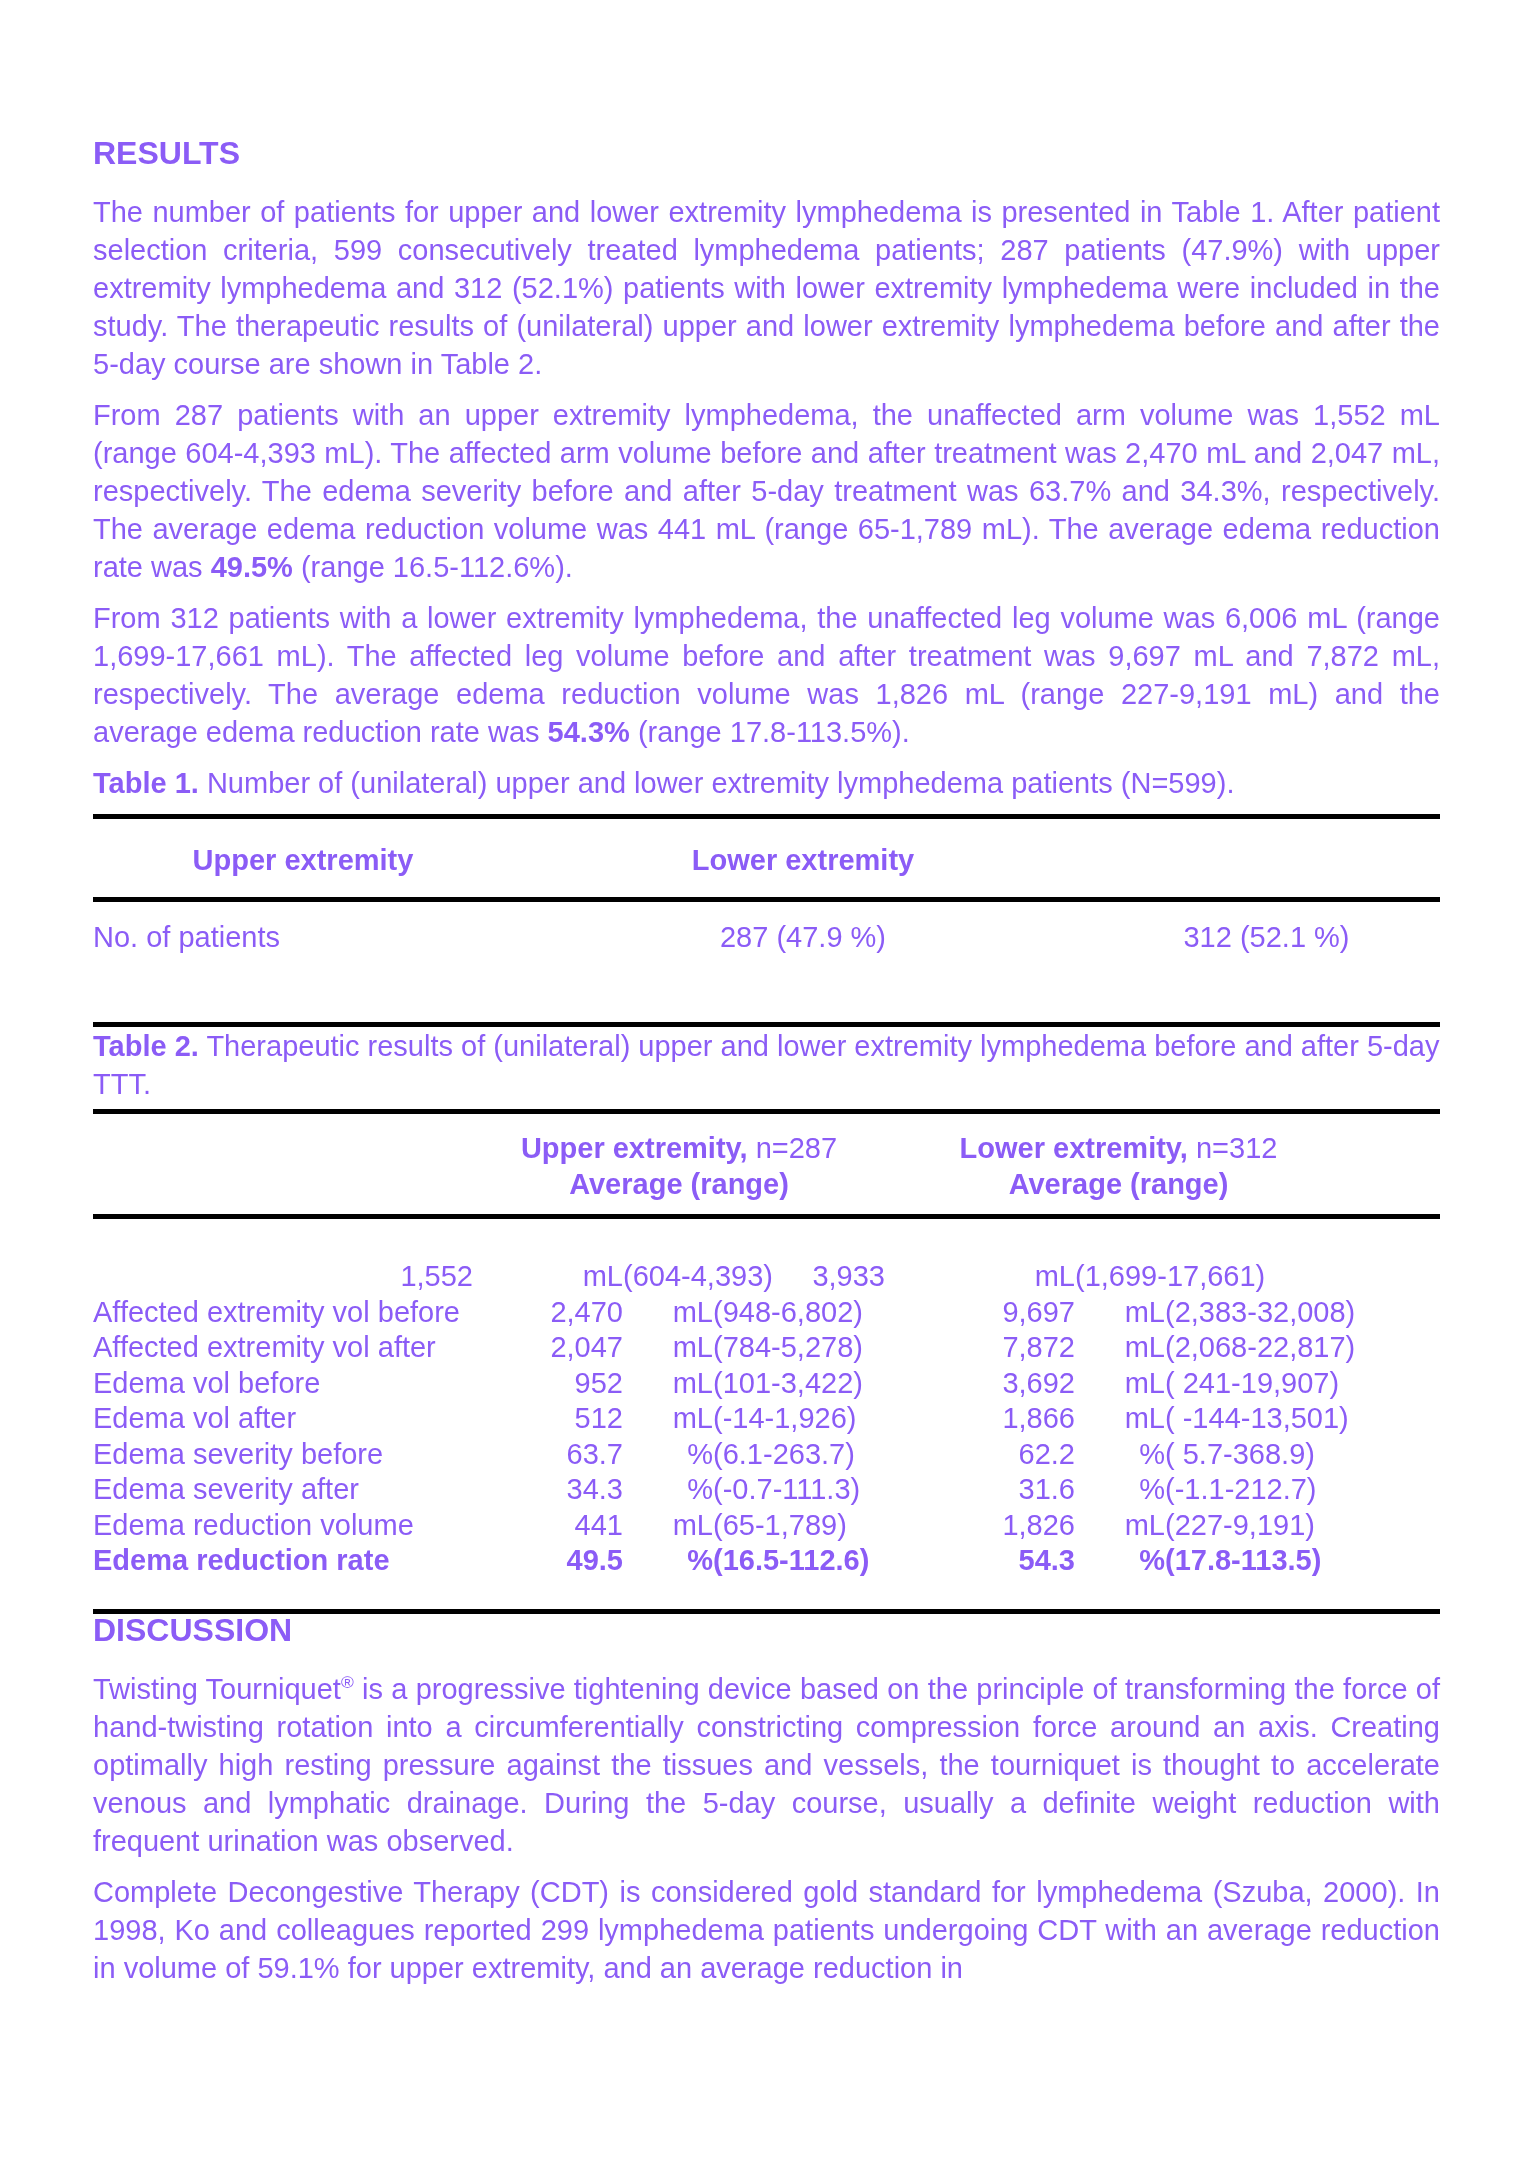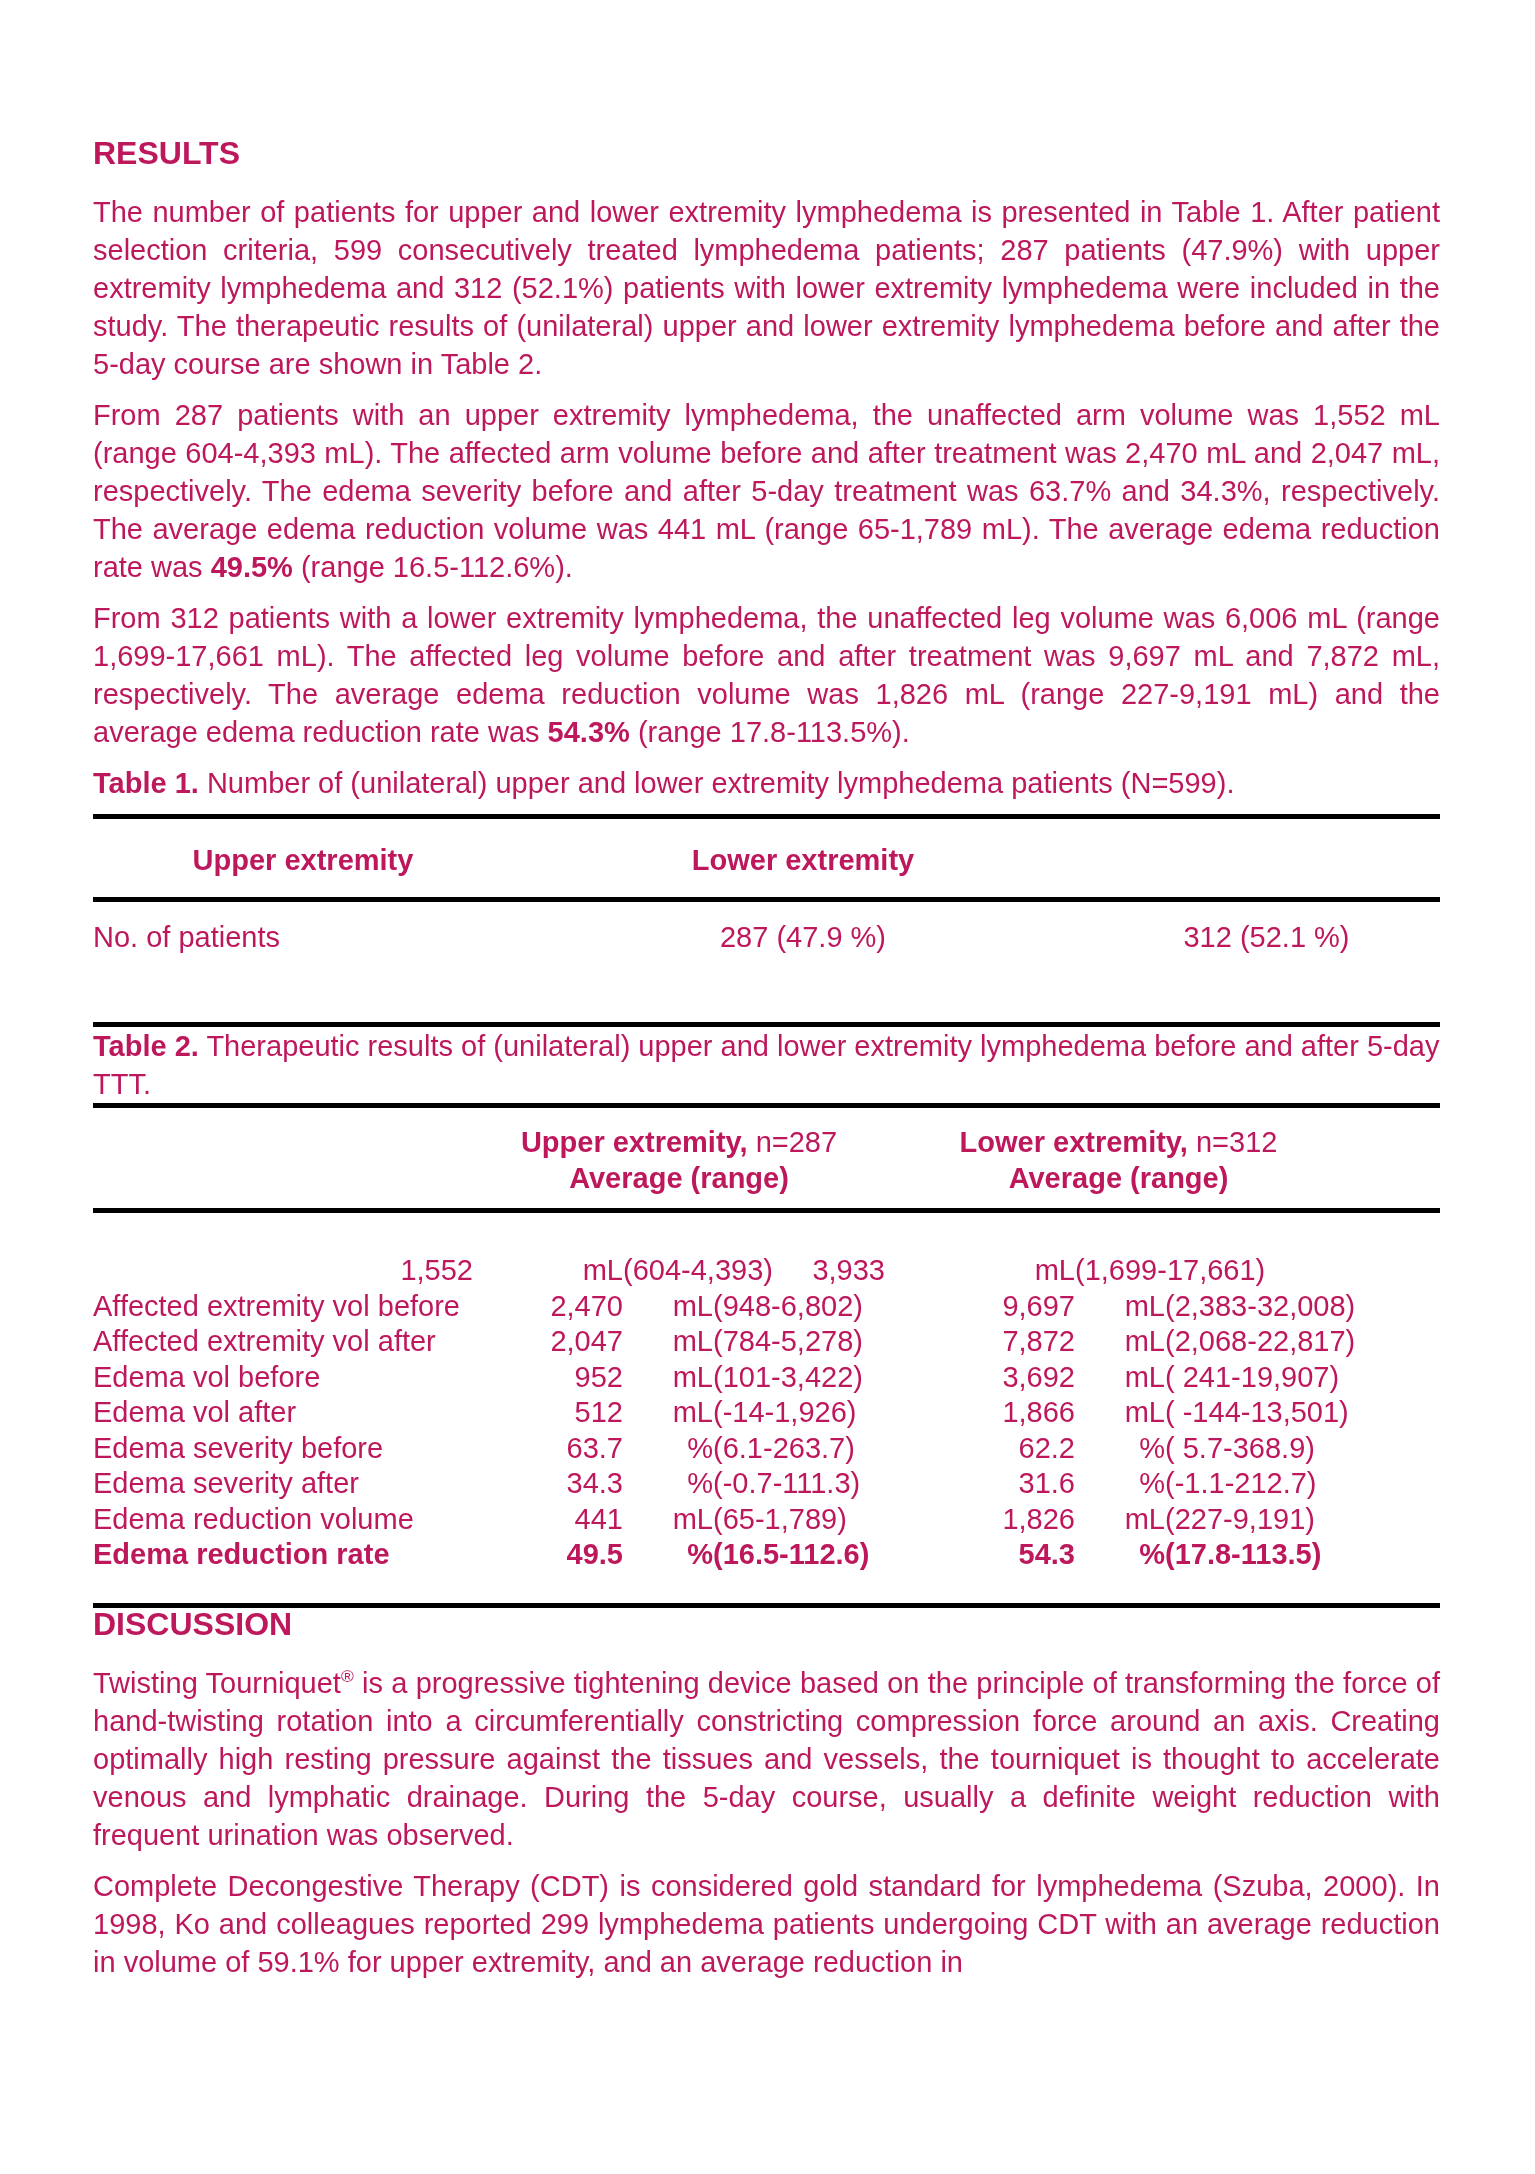--- a/index.html
+++ b/index.html
@@ -10,21 +10,21 @@
   .page {
     position: relative;
     width: 1535px;
     height: 2174px;
     background: #ffffff;
     box-sizing: border-box;
     padding: 137px 95px 0 93px;
     font-family: "Liberation Sans", "DejaVu Sans", sans-serif;
     font-size: 29px;
     line-height: 38px;
-    color: #be185d;
+    color: #8b5cf6;
   }
   h2.section-heading {
     font-size: 32px;
     line-height: 32px;
     font-weight: bold;
     margin: 0 0 24px 0;
   }
   p.para {
     margin: 0 0 13px 0;
     text-align: justify;
@@ -56,21 +56,21 @@
   }
   .t1-data {
     display: grid;
     grid-template-columns: 420px 580px 1fr;
     padding: 16px 0 66px 0;
   }
   .t1-c2, .t1-c3 { text-align: center; }
 
   
   .table2 {
-    margin-top: 0;
+    margin-top: 6px;
     border-top: 5px solid #000;
     border-bottom: 5px solid #000;
   }
   .t2-header {
     display: grid;
     grid-template-columns: 380px 412px 1fr;
     padding: 16px 88px 12px 0;
     border-bottom: 5px solid #000;
     line-height: 36px;
   }

